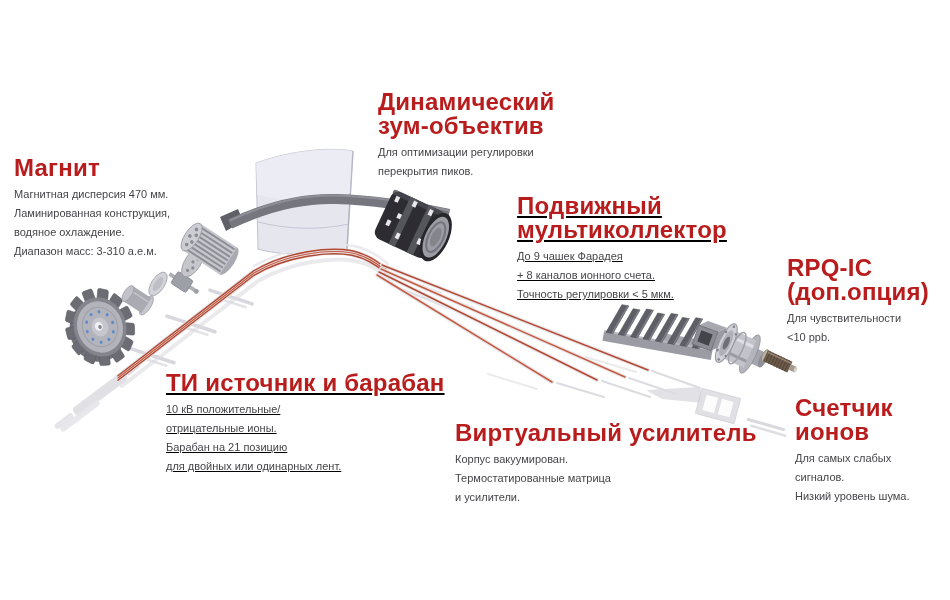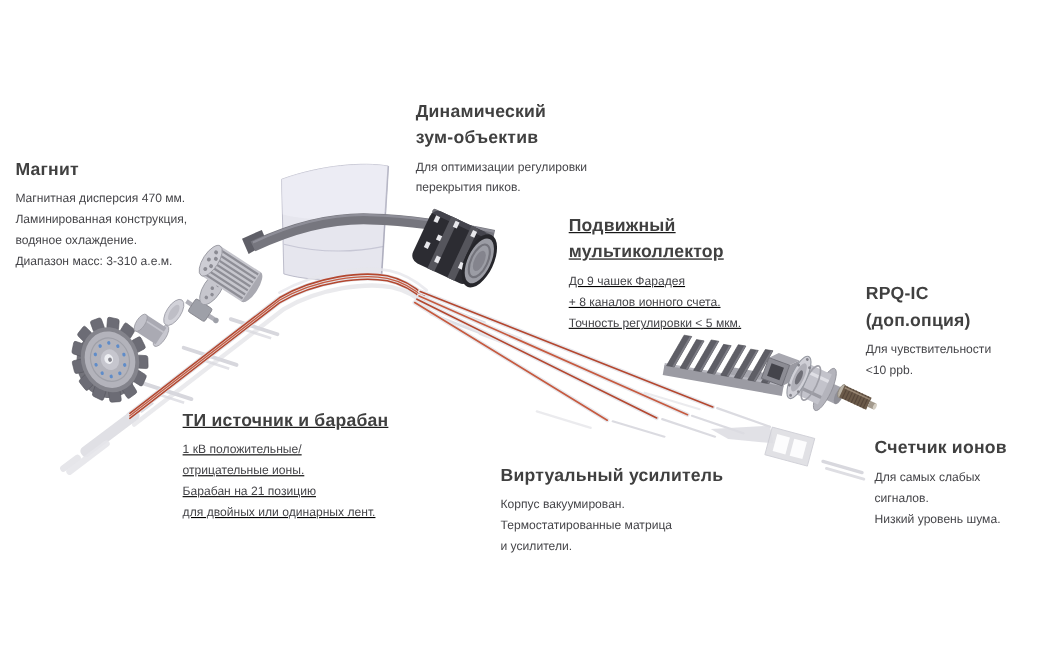--- a/index.html
+++ b/index.html
@@ -1,21 +1,21 @@
 <!DOCTYPE html>
 <html><head>
 <meta charset="utf-8">
 <style>
   html,body{margin:0;padding:0;background:#ffffff;}
   .stage{position:relative;width:950px;height:600px;background:#ffffff;overflow:hidden;
          font-family:"Liberation Sans",sans-serif;}
   svg.diagram{position:absolute;left:0;top:0;}
   .label{position:absolute;}
-  .label h2{margin:0 0 5px 0;font-size:16px;line-height:24px;font-weight:600;
-            color:#404040;letter-spacing:.2px;white-space:pre-line;}
+  .label h2{margin:0 0 5px 0;font-size:24px;line-height:24px;font-weight:600;
+            color:#b91c1c;letter-spacing:.2px;white-space:pre-line;}
   .label .tl{font-size:11px;line-height:19px;color:#454549;}
 </style>
 </head>
 <body>
 
 <div class="stage">
 
 <svg class="diagram" width="950" height="600" viewBox="0 0 950 600">
 
   <g>
@@ -327,21 +327,21 @@
       <rect x="-14" y="-8" width="12" height="16" fill="#ffffff" opacity="0.9"></rect>
       <rect x="2" y="-8" width="12" height="16" fill="#ffffff" opacity="0.9"></rect>
     </g>
     <g transform="translate(764,424) rotate(16)">
       <rect x="-18" y="-1.5" width="40" height="3" rx="1.5" fill="#d8d8de"></rect>
       <rect x="-13" y="4" width="38" height="2.6" rx="1.3" fill="#dedee3"></rect>
     </g>
   </g>
 </svg>
 
-  <div class="label" style="left:14px;top:143px;">
+  <div class="label" style="left:14px;top:156px;">
     <h2>Магнит</h2>
     <div>
         <div class="tl">Магнитная дисперсия 470 мм.</div>
         <div class="tl">Ламинированная конструкция,</div>
         <div class="tl">водяное охлаждение.</div>
         <div class="tl">Диапазон масс: 3-310 а.е.м.</div>
       </div>
   </div>
 
   <div class="label" style="left:378px;top:90px;">
@@ -368,21 +368,21 @@
 (доп.опция)</h2>
     <div>
         <div class="tl">Для чувствительности</div>
         <div class="tl">&lt;10 ppb.</div>
       </div>
   </div>
 
   <div class="label" style="left:166px;top:371px;text-decoration:underline;">
     <h2>ТИ источник и барабан</h2>
     <div>
-        <div class="tl">1 кВ положительные/</div>
+        <div class="tl">10 кВ положительные/</div>
         <div class="tl">отрицательные ионы.</div>
         <div class="tl">Барабан на 21 позицию</div>
         <div class="tl">для двойных или одинарных лент.</div>
       </div>
   </div>
 
   <div class="label" style="left:795px;top:396px;">
     <h2>Счетчик ионов</h2>
     <div>
         <div class="tl">Для самых слабых</div>

